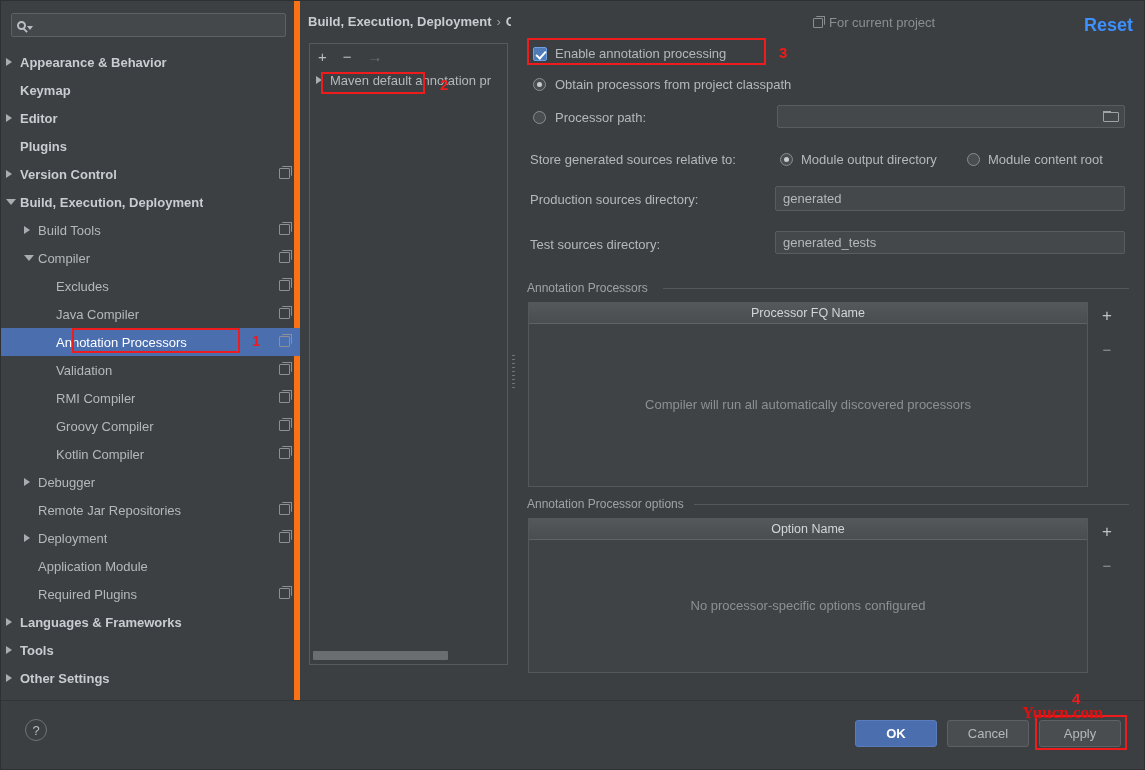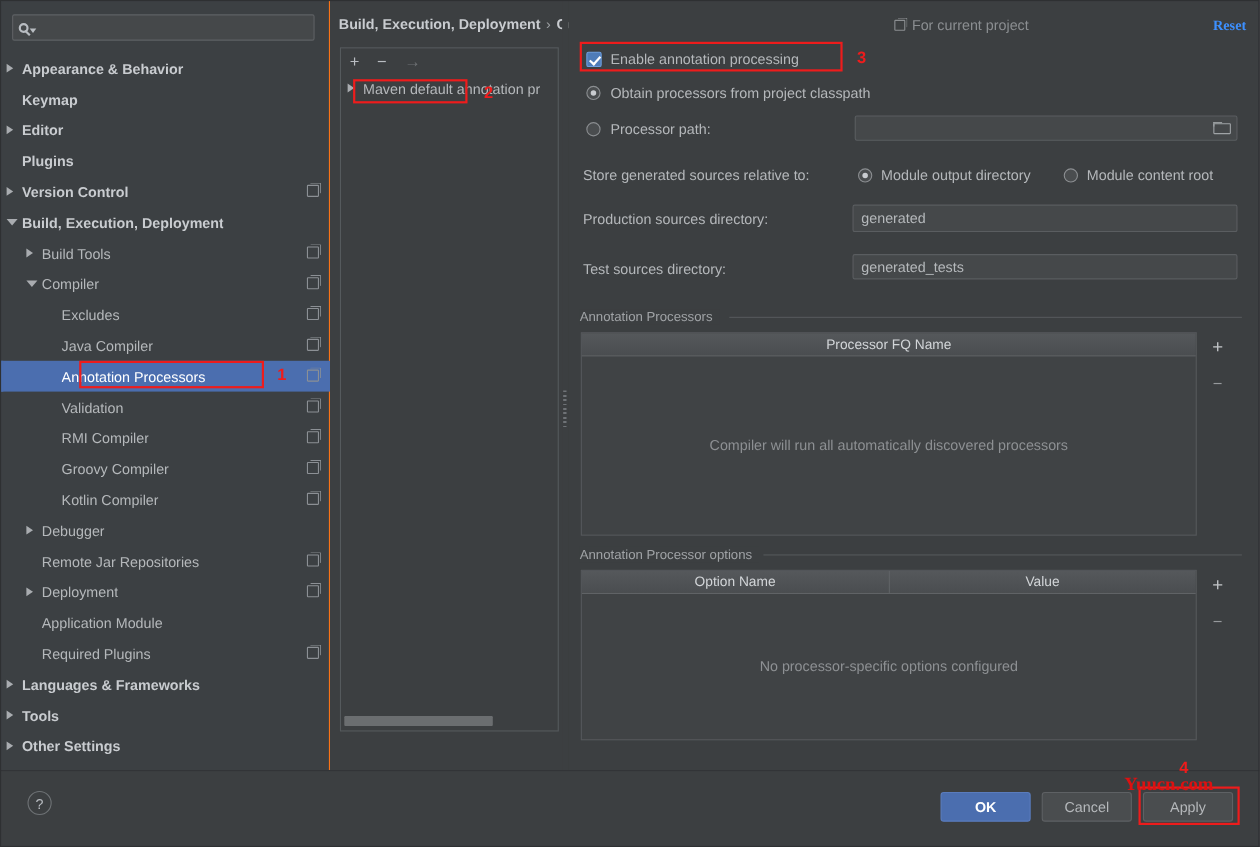--- a/index.html
+++ b/index.html
@@ -24,21 +24,21 @@
     height: 700px;
     display: flex;
     background: #3c3f41;
   }
 
   
   #sidebar {
     width: 300px; height: 700px;
     background: #3c4043;
     position: relative;
-    border-right: 1px solid #f97316;
+    border-right: 6px solid #f97316;
   }
   #search-wrap {
     position: absolute; left: 11px; top: 13px;
     width: 275px; height: 24px;
     background: #45484a;
     border: 1px solid #5e6164;
     border-radius: 2px;
     display: flex; align-items: center;
   }
   #search-icon-box {
@@ -166,21 +166,21 @@
   .proj-ico {
     width: 10px; height: 10px; border: 1px solid #8b8e91; border-radius: 1px;
     position: relative; display: inline-block;
   }
   .proj-ico::before {
     content:''; position:absolute; left:2px; top:-3px; width:8px; height:8px;
     border:1px solid #8b8e91; border-bottom:none; border-left:none; border-radius:1px;
   }
   #reset-link {
     position: absolute; right: 12px; top: 15px;
-    font-size: 13px; font-weight: bold; color: #3d90ff; cursor: pointer; font-family: Liberation Serif, serif;
+    font-size: 18px; font-weight: bold; color: #3d90ff; cursor: pointer;
   }
 
   .opt-row { position: absolute; display: flex; align-items: center; font-size: 13px; color: #b5b8bb; }
 
   .cb {
     width: 14px; height: 14px; border: 1px solid #6d9ee0; background: #4f7cb8;
     border-radius: 2px; position: relative; flex: 0 0 auto;
   }
   .cb::after {
     content:''; position: absolute; left: 4px; top: 1px;
@@ -533,21 +533,20 @@
         <span class="sb">+</span>
         <span class="sb minus">−</span>
       </div>
 
       <div class="group-title" style="left:10px; top:497px;">Annotation Processor options</div>
       <div class="group-line" style="left:177px; top:504px; width:435px;"></div>
 
       <div class="tbl" style="left:11px; top:518px; width:560px; height:155px;">
         <div class="tbl-head">
           <div class="th">Option Name</div>
-          <div class="th">Value</div>
         </div>
         <div class="tbl-empty">No processor-specific options configured</div>
       </div>
       <div class="side-btns" style="left:577px; top:519px; height:155px;">
         <span class="sb">+</span>
         <span class="sb minus">−</span>
       </div>
 
     </div>
   </div>

